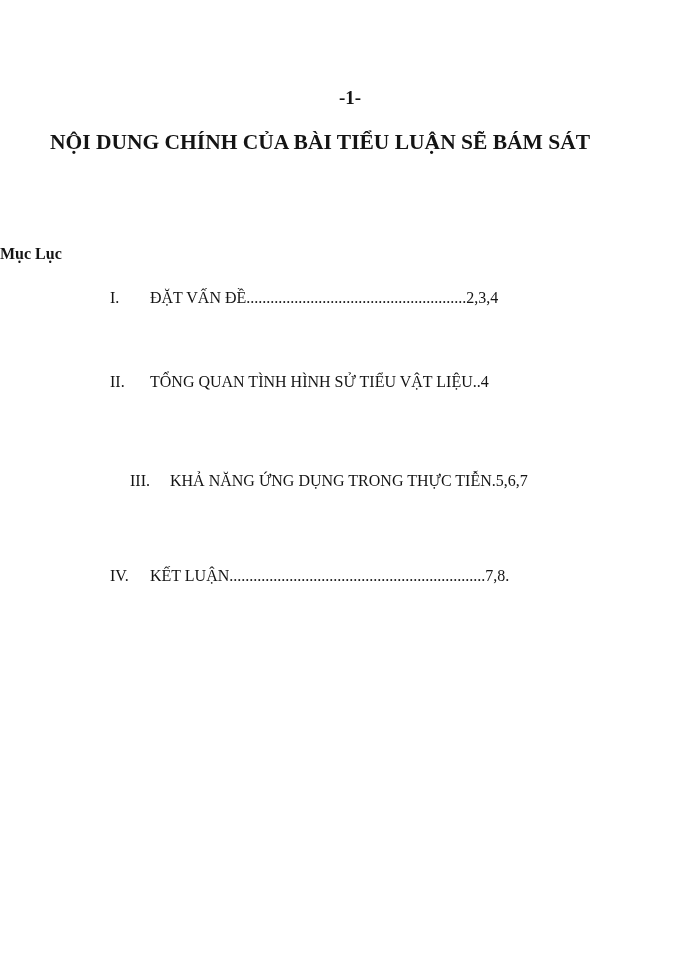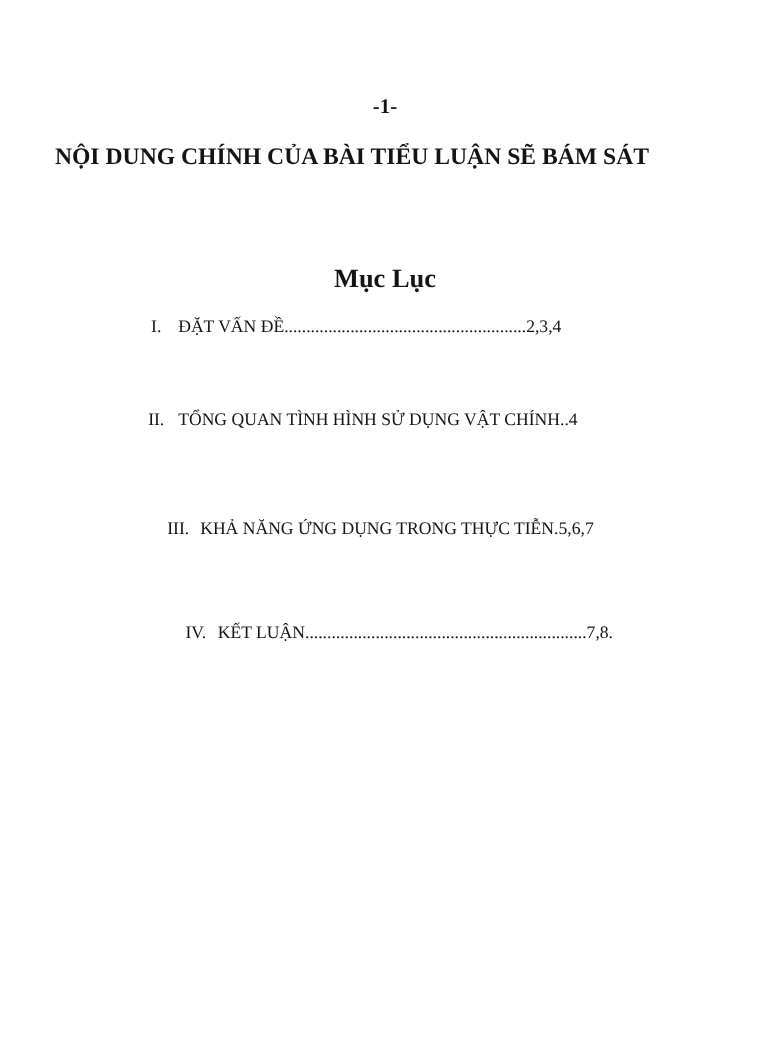--- a/index.html
+++ b/index.html
@@ -34,32 +34,30 @@
       font-weight: bold;
       font-size: 21.5px;
       line-height: 32px;
     }
     .doc-title span { display: block; white-space: nowrap; }
     .toc-heading {
       position: absolute;
       top: 238px;
       left: 0;
       width: 700px;
-      text-align: center;
       font-weight: bold;
-      font-size: 24px;
+      font-size: 16px;
       line-height: 32px;
     }
     .toc-item {
       position: absolute;
-      left: 122px;
+      left: 110px;
       font-size: 16px;
       line-height: 20px;
       white-space: nowrap;
-      text-align: center;
     }
     .toc-num {
       display: inline-block;
       width: 40px;
     }
     .toc-text { display: inline; }
   </style>
 </head>
 <body>
 
@@ -69,22 +67,22 @@
   <span>NỘI DUNG CHÍNH CỦA BÀI TIỂU LUẬN SẼ BÁM SÁT</span>
 </div>
 
 <div class="toc-heading">Mục Lục</div>
 
 <div class="toc-item" style="top:288px;">
   <span class="toc-num">I.</span><span class="toc-text">ĐẶT VẤN ĐỀ.......................................................2,3,4</span>
 </div>
 
 <div class="toc-item" style="top:372px;">
-  <span class="toc-num">II.</span><span class="toc-text">TỔNG QUAN TÌNH HÌNH SỬ DỤNG VẬT CHÍNH..4</span>
+  <span class="toc-num">II.</span><span class="toc-text">TỔNG QUAN TÌNH HÌNH SỬ TIỂU VẬT LIỆU..4</span>
 </div>
 
 <div class="toc-item" style="top:471px;margin-left:20px;">
   <span class="toc-num">III.</span><span class="toc-text">KHẢ  NĂNG ỨNG DỤNG TRONG THỰC TIỄN.5,6,7</span>
 </div>
 
-<div class="toc-item" style="top:566px;margin-left:36px;">
+<div class="toc-item" style="top:566px;">
   <span class="toc-num">IV.</span><span class="toc-text">KẾT  LUẬN................................................................7,8.</span>
 </div>
 
 </body></html>

